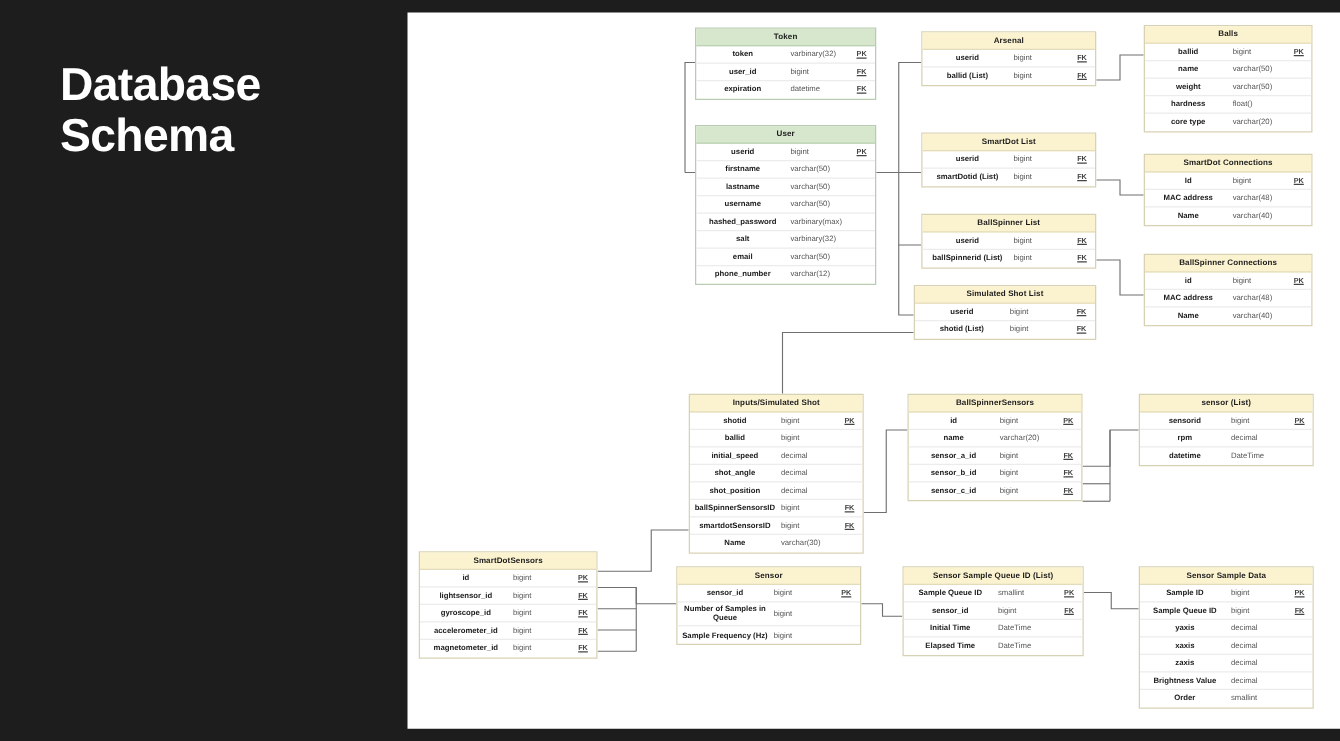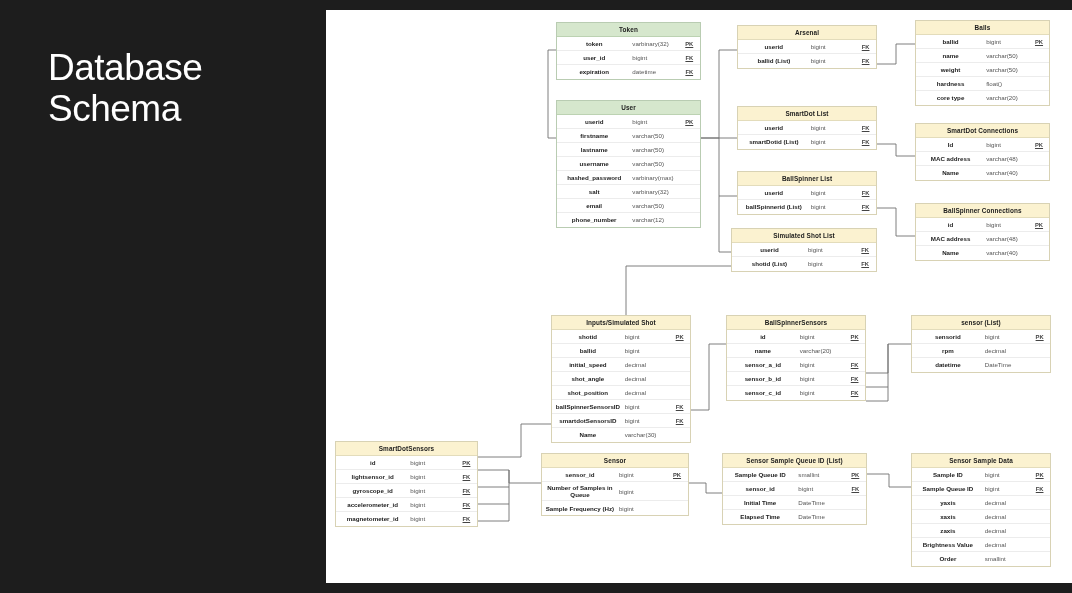--- a/index.html
+++ b/index.html
@@ -19,21 +19,21 @@
     width: 1072px; height: 593px;
     background: #1d1d1d;
   }
   
   #title {
     position: absolute;
     left: 48px; top: 48px;
     width: 270px;
     color: #ffffff;
     font-size: 37px;
-    font-weight: normal;
+    font-weight: bold;
     letter-spacing: -0.5px;
     line-height: 1.1;
   }
   
   .legend-box {
     position: absolute;
     display: flex;
     align-items: center;
     justify-content: center;
     text-align: center;

